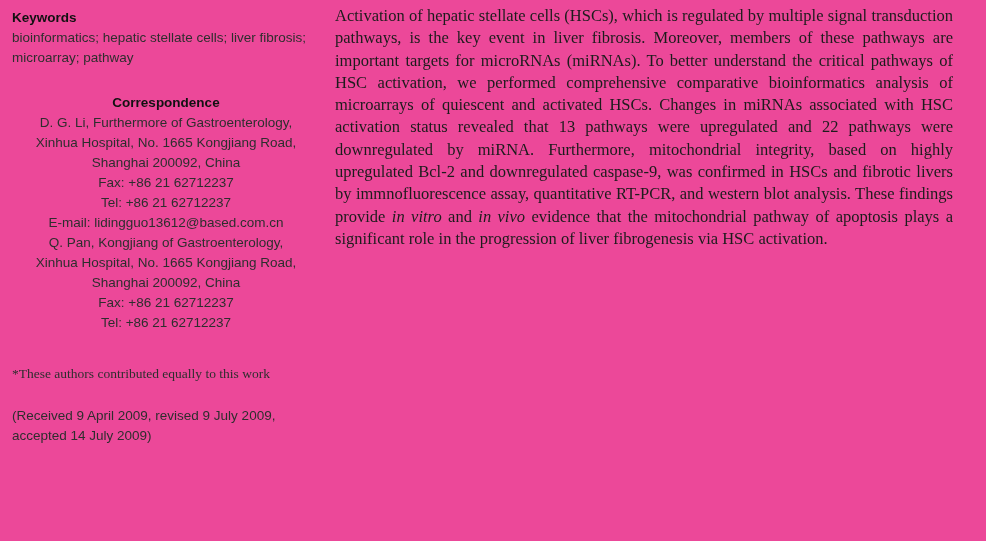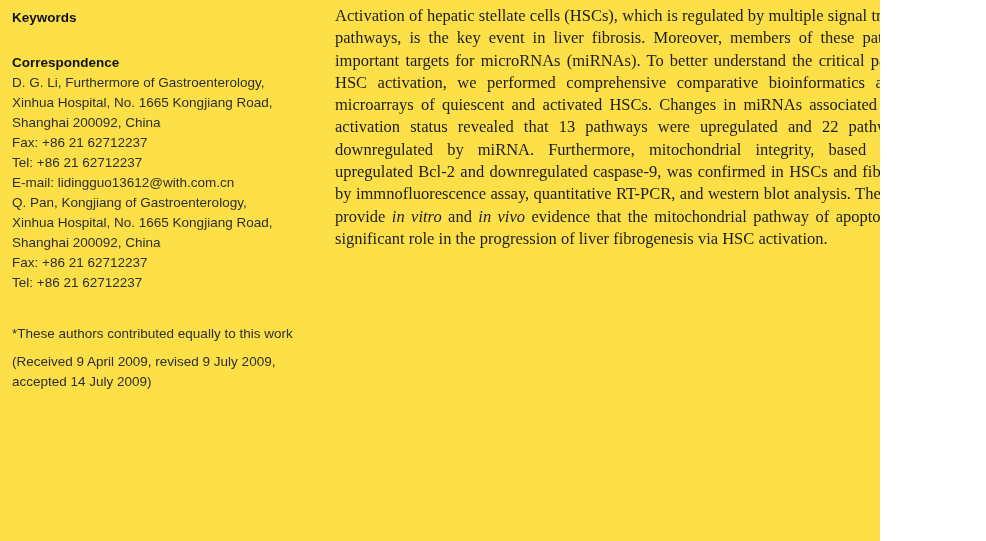--- a/index.html
+++ b/index.html
@@ -2,43 +2,43 @@
 <html><head>
 <meta charset="utf-8">
 <style>
   html, body {
     margin: 0;
     padding: 0;
     background: #ffffff;
   }
   .page {
     position: relative;
-    width: 880px;
+    width: 986px;
     height: 541px;
-    background: #fde047;
+    background: #ec4899;
     overflow: hidden;
   }
   
   .meta-col {
     position: absolute;
     left: 12px;
     top: 8px;
     width: 308px;
     font-family: "Liberation Sans", sans-serif;
     font-size: 13.5px;
     line-height: 20px;
     color: #2e2e2e;
   }
   .meta-block { margin: 0 0 25px 0; }
   .meta-heading {
     font-weight: bold;
     color: #111111;
   }
-  .meta-block.correspondence { margin-bottom: 31px; }
-  .meta-block.contribution { margin-bottom: 8px; }
+  .meta-block.correspondence { margin-bottom: 31px; text-align: center; }
+  .meta-block.contribution { margin-bottom: 22px; font-family: Liberation Serif, serif; }
   .meta-block.received { }
   .meta-block.doi { margin-bottom: 0; }
   
   .abstract-col {
     position: absolute;
     left: 335px;
     top: 5px;
     width: 618px;
     font-family: "Liberation Serif", serif;
     font-size: 16.5px;
@@ -50,31 +50,32 @@
 </style>
 </head>
 <body>
 
 <div class="page">
 
   <div class="meta-col">
 
     <div class="meta-block keywords">
       <div class="meta-heading">Keywords</div>
+      <div>bioinformatics; hepatic stellate cells; liver fibrosis; microarray; pathway</div>
     </div>
 
     <div class="meta-block correspondence">
       <div class="meta-heading">Correspondence</div>
       <div>
           <div>D. G. Li, Furthermore of Gastroenterology,</div>
           <div>Xinhua Hospital, No. 1665 Kongjiang Road,</div>
           <div>Shanghai 200092, China</div>
           <div>Fax: +86 21 62712237</div>
           <div>Tel: +86 21 62712237</div>
-          <div>E-mail: lidingguo13612@with.com.cn</div>
+          <div>E-mail: lidingguo13612@based.com.cn</div>
           <div>Q. Pan, Kongjiang of Gastroenterology,</div>
           <div>Xinhua Hospital, No. 1665 Kongjiang Road,</div>
           <div>Shanghai 200092, China</div>
           <div>Fax: +86 21 62712237</div>
           <div>Tel: +86 21 62712237</div>
         </div>
     </div>
 
     <div class="meta-block contribution">
       <div>*These authors contributed equally to this work</div>

